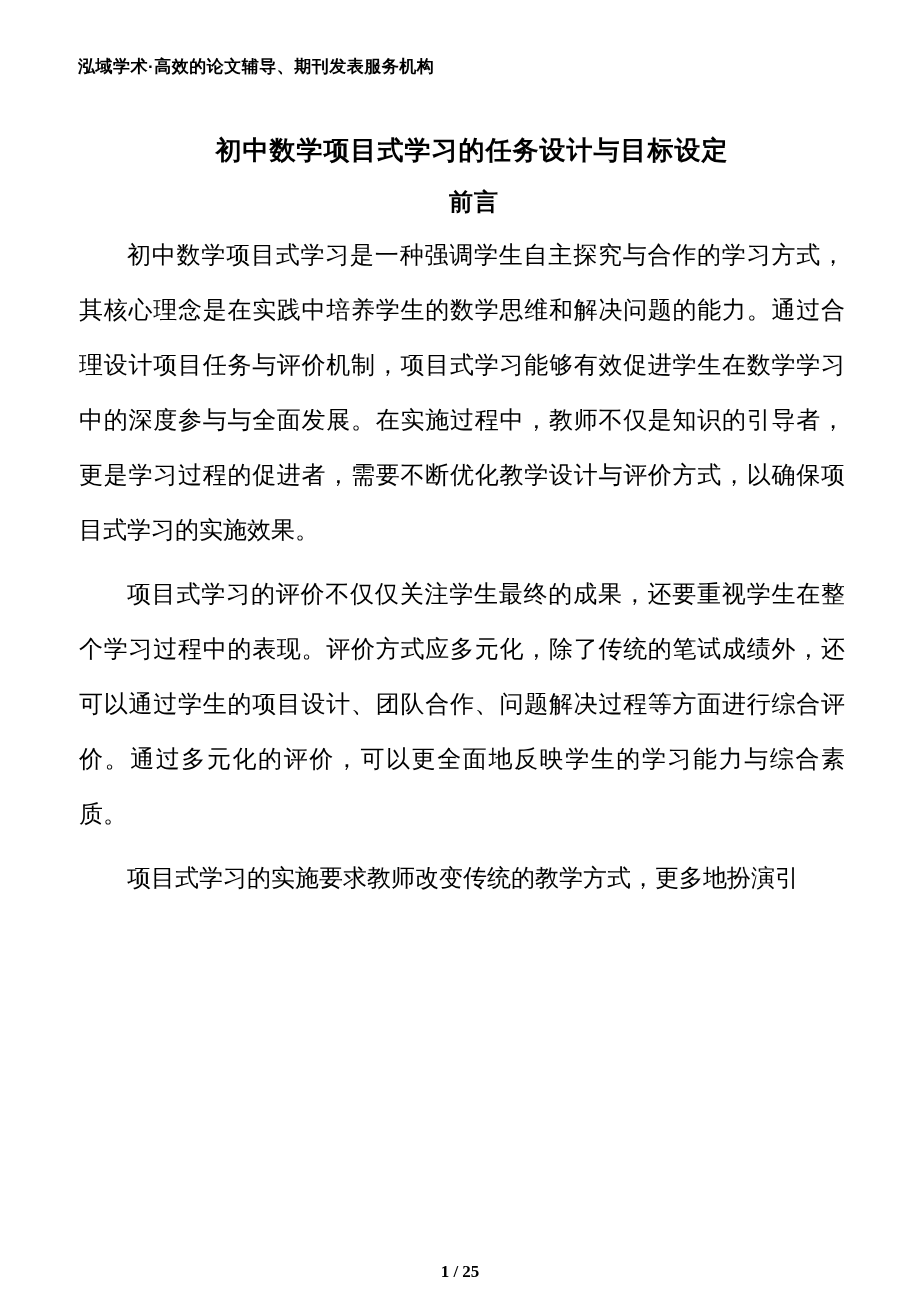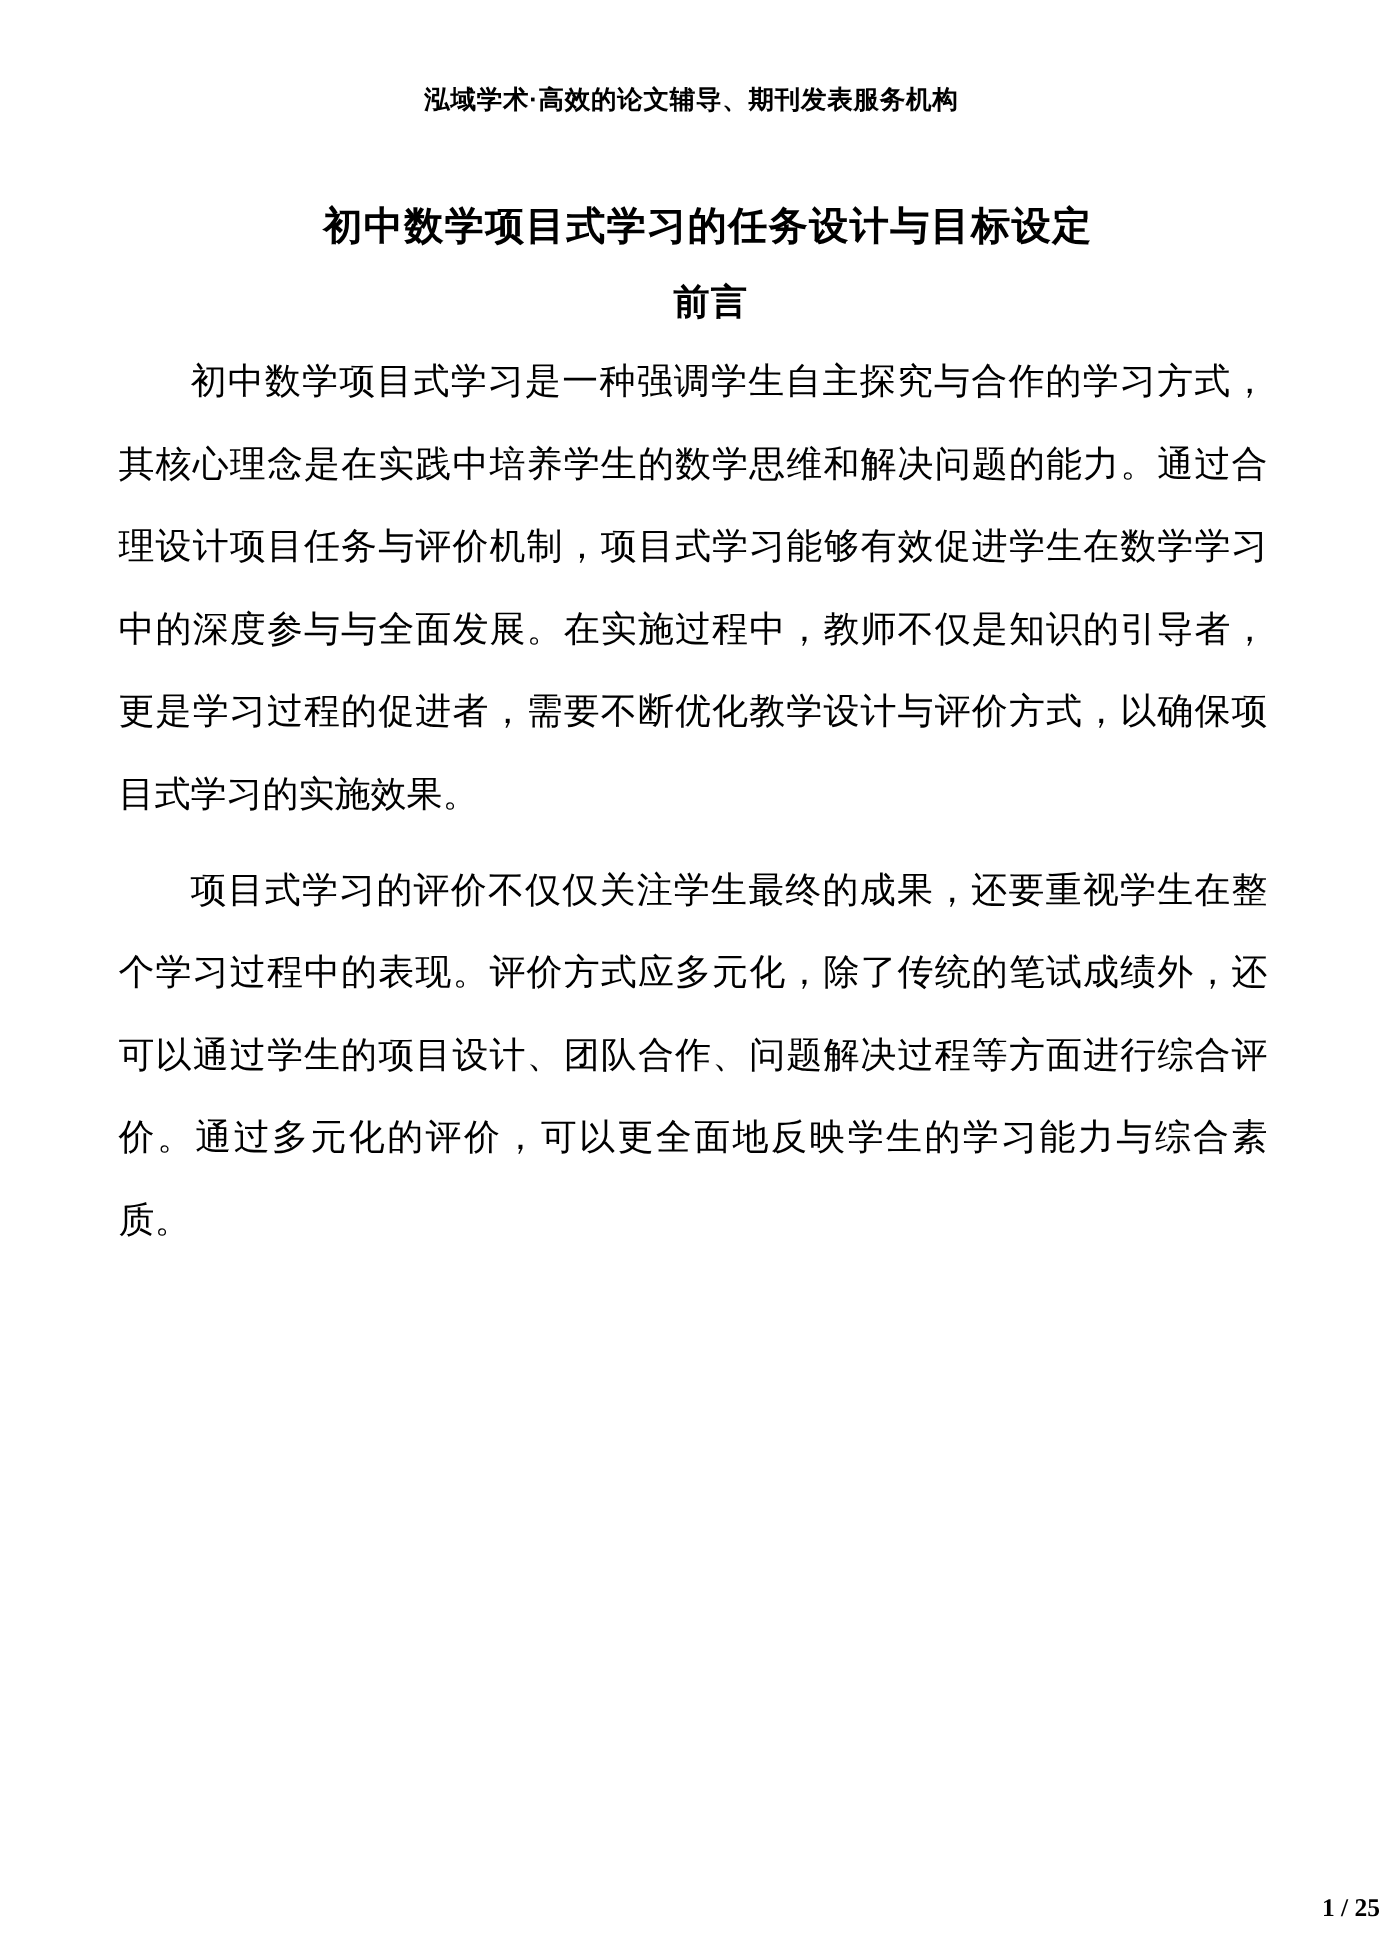--- a/index.html
+++ b/index.html
@@ -12,21 +12,21 @@
     background: #ffffff;
     color: #000000;
     overflow: hidden;
     font-family: "Liberation Serif", serif;
   }
   .doc-header {
     position: absolute;
     top: 56px;
     left: 78px;
     right: 76px;
-    text-align: center;
+    text-align: left;
     font-family: Liberation Sans, sans-serif;
     font-weight: 700;
     font-size: 17px;
     line-height: 22px;
     letter-spacing: 0.5px;
   }
   .doc-title {
     position: absolute;
     top: 121px;
     left: 0;
@@ -63,38 +63,39 @@
   .doc-body p {
     margin: 0 0 9px 0;
     text-indent: 48px;
     word-break: break-all;
   }
   .doc-footer {
     position: absolute;
     top: 1261px;
     left: 0;
     width: 100%;
-    text-align: right;
+    text-align: center;
     font-family: "Liberation Serif", serif;
     font-weight: 700;
     font-size: 17px;
     line-height: 22px;
   }
 </style>
 </head>
 <body>
 
 <div class="page">
 
   <div class="doc-header">泓域学术·高效的论文辅导、期刊发表服务机构</div>
 
   <h1 class="doc-title" style="margin:12px;">初中数学项目式学习的任务设计与目标设定</h1>
 
   <h2 class="doc-subtitle" style="margin:0;padding-left:28px;">前言</h2>
 
   <div class="doc-body">
     <p>初中数学项目式学习是一种强调学生自主探究与合作的学习方式，其核心理念是在实践中培养学生的数学思维和解决问题的能力。通过合理设计项目任务与评价机制，项目式学习能够有效促进学生在数学学习中的深度参与与全面发展。在实施过程中，教师不仅是知识的引导者，更是学习过程的促进者，需要不断优化教学设计与评价方式，以确保项目式学习的实施效果。</p>
     <p>项目式学习的评价不仅仅关注学生最终的成果，还要重视学生在整个学习过程中的表现。评价方式应多元化，除了传统的笔试成绩外，还可以通过学生的项目设计、团队合作、问题解决过程等方面进行综合评价。通过多元化的评价，可以更全面地反映学生的学习能力与综合素质。</p>
+    <p>项目式学习的实施要求教师改变传统的教学方式，更多地扮演引</p>
   </div>
 
   <div class="doc-footer">1 / 25</div>
 
 </div>
 
 </body></html>

